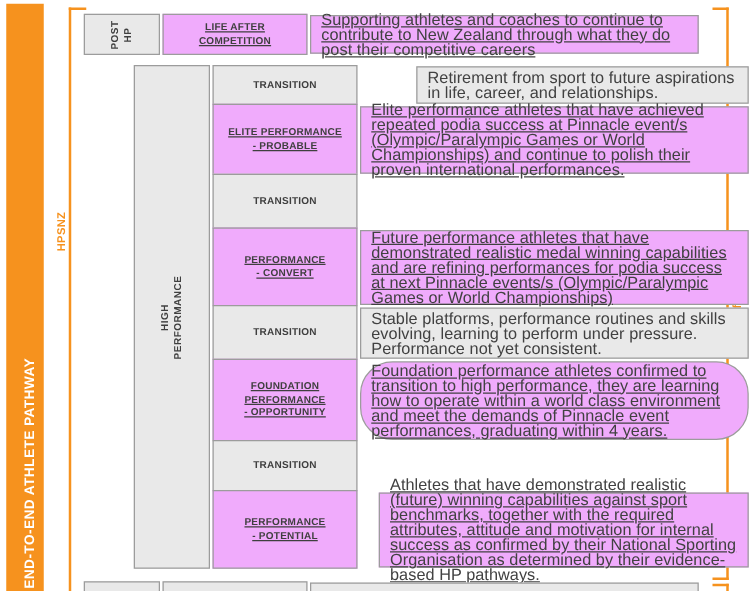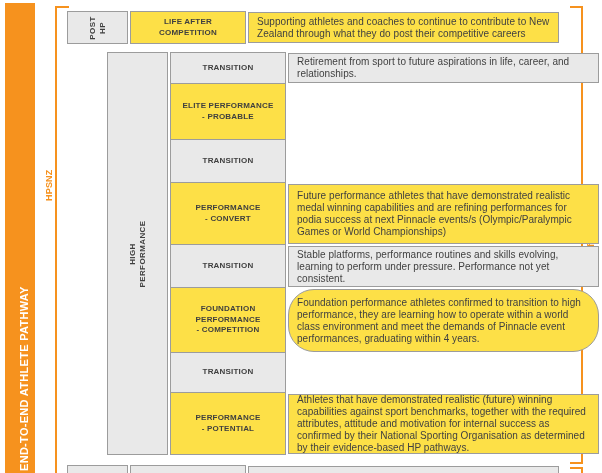--- a/index.html
+++ b/index.html
@@ -44,37 +44,37 @@
     position:absolute;left:570px;top:467px;width:11px;height:10px;
     border-right:2px solid #F6921E;border-top:2px solid #F6921E;
   }
   
   .block{
     position:absolute;left:67px;width:492px;
     display:grid;grid-template-columns:61px 116px 311px;column-gap:2px;
   }
   .cell{box-sizing:border-box;border:1px solid #9C9C9C;}
   .gray{background:#E9E9E9;}
-  .white{background:#fde047;}
+  .white{background:#f0abfc;text-decoration:underline;}
   .cat{
     grid-column:1;display:flex;align-items:center;justify-content:center;
   }
   .cat-txt{
     transform:rotate(-90deg);white-space:pre-line;text-align:center;
     font-size:8px;font-weight:bold;color:#3F3F3F;letter-spacing:.4px;line-height:10px;
   }
   .lbl{
     grid-column:2;display:flex;align-items:center;justify-content:center;
     white-space:pre-line;text-align:center;
     font-size:8px;font-weight:bold;color:#3F3F3F;letter-spacing:.2px;line-height:10.5px;
   }
   .desc{
     grid-column:3;display:flex;align-items:center;
     margin:1px 0;padding:2px 6px 2px 8px;
-    font-size:10px;line-height:12px;color:#414141;letter-spacing:.05px;
+    font-size:13px;line-height:12px;color:#414141;letter-spacing:.05px;
   }
 </style>
 </head>
 <body>
 
 <div class="orange-bar">
   <div class="bar-title">END-TO-END ATHLETE PATHWAY</div>
 </div>
 
 <div class="hpsnz">HPSNZ</div>
@@ -94,45 +94,48 @@
       <div class="cell desc white" style="grid-row: 1;">
         <div>Supporting athletes and coaches to continue to contribute to New Zealand through what they do post their competitive careers</div>
       </div>
     </div>
     <div class="block" style="top: 52px; grid-template-rows: 32px 56px 43px 62px 43px 65px 40px 62px; padding-left: 40px;">
       <div class="cell gray cat" style="grid-row: 1 / 9;">
         <div class="cat-txt">HIGH
 PERFORMANCE</div>
       </div>
       <div class="cell lbl gray" style="grid-row: 1;">TRANSITION</div>
-      <div class="cell desc gray" style="grid-row: 1;">
+      <div class="cell desc gray" style="grid-row: 1; margin-left: 45px;">
         <div>Retirement from sport to future aspirations in life, career, and relationships.</div>
       </div>
       <div class="cell lbl white" style="grid-row: 2; margin-top: -1px; text-align: center;">ELITE PERFORMANCE
 - PROBABLE</div>
+      <div class="cell desc white" style="grid-row: 2;">
+        <div>Elite performance athletes that have achieved repeated podia success at Pinnacle event/s (Olympic/Paralympic Games or World Championships) and continue to polish their proven international performances.</div>
+      </div>
       <div class="cell lbl gray" style="grid-row: 3; margin-top: -1px;">TRANSITION</div>
       <div class="cell lbl white" style="grid-row: 4; margin-top: -1px;">PERFORMANCE
 - CONVERT</div>
       <div class="cell desc white" style="grid-row: 4;">
         <div>Future performance athletes that have demonstrated realistic medal winning capabilities and are refining performances for podia success at next Pinnacle events/s (Olympic/Paralympic Games or World Championships)</div>
       </div>
       <div class="cell lbl gray" style="grid-row: 5; margin-top: -1px;">TRANSITION</div>
       <div class="cell desc gray" style="grid-row: 5; justify-content: flex-end;">
         <div>Stable platforms, performance routines and skills evolving, learning to perform under pressure. Performance not yet consistent.</div>
       </div>
       <div class="cell lbl white" style="grid-row: 6; margin-top: -1px;">FOUNDATION
 PERFORMANCE
-- COMPETITION</div>
+- OPPORTUNITY</div>
       <div class="cell desc white" style="grid-row: 6; border-radius: 26px;">
         <div>Foundation performance athletes confirmed to transition to high performance, they are learning how to operate within a world class environment and meet the demands of Pinnacle event performances, graduating within 4 years.</div>
       </div>
       <div class="cell lbl gray" style="grid-row: 7; margin-top: -1px;">TRANSITION</div>
       <div class="cell lbl white" style="grid-row: 8; margin-top: -1px;">PERFORMANCE
 - POTENTIAL</div>
-      <div class="cell desc white" style="grid-row: 8;">
+      <div class="cell desc white" style="grid-row: 8; margin-left: 15px;">
         <div>Athletes that have demonstrated realistic (future) winning capabilities against sport benchmarks, together with the required attributes, attitude and motivation for internal success as confirmed by their National Sporting Organisation as determined by their evidence-based HP pathways.</div>
       </div>
     </div>
     <div class="block" style="top: 465px; grid-template-rows: 30px;">
       <div class="cell gray cat" style="grid-row: 1 / 2;">
         <div class="cat-txt"></div>
       </div>
       <div class="cell lbl gray" style="grid-row: 1;"></div>
       <div class="cell desc gray" style="grid-row: 1;">
         <div></div>

